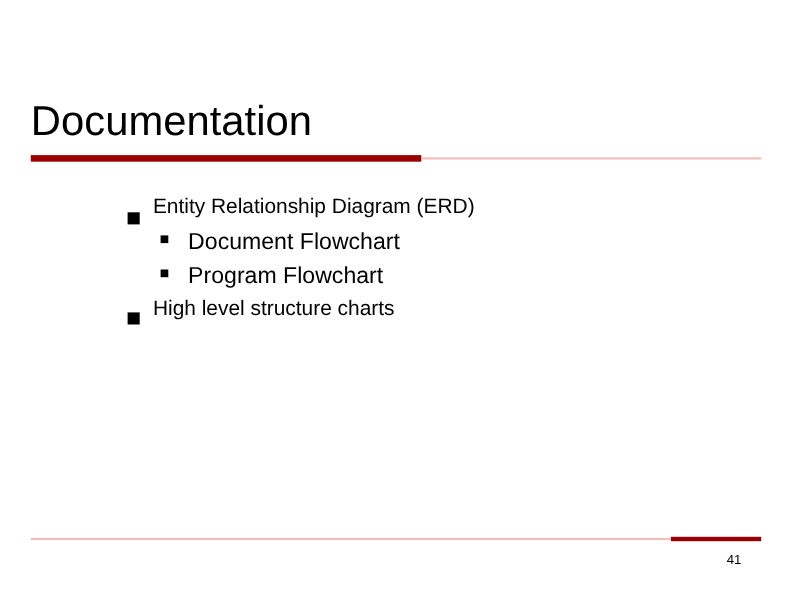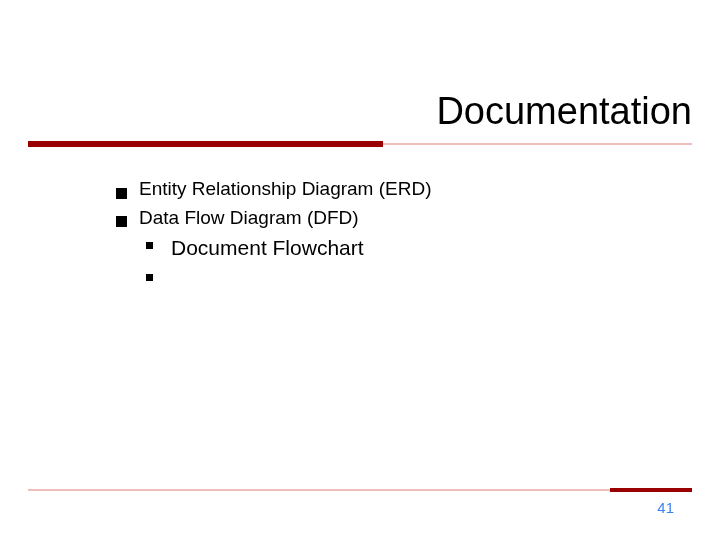--- a/index.html
+++ b/index.html
@@ -16,21 +16,20 @@
       height: 100%;
       padding: 90px 28px 0 28px;
       position: relative;
     }
     .title {
       font-size: 38px;
       font-weight: 400;
       color: #000;
       margin-bottom: 8px;
       font-family: Verdana, Geneva, sans-serif;
-      text-align: right;
     }
     .divider {
       position: relative;
       height: 6px;
       margin-bottom: 26px;
     }
     .divider-dark {
       position: absolute;
       left: 0;
       top: 0;
@@ -48,21 +47,21 @@
     }
     .content {
       padding-left: 88px;
       padding-top: 2px;
     }
     .bullet-list {
       list-style: none;
     }
     .bullet-item {
       display: flex;
-      align-items: center;
+      align-items: flex-end;
       font-size: 19px;
       line-height: 1.5;
       color: #000;
       font-family: Verdana, Geneva, sans-serif;
     }
     .bullet-square {
       display: inline-block;
       width: 11px;
       height: 11px;
       background: #000;
@@ -87,22 +86,22 @@
       height: 7px;
       background: #000;
       margin-right: 18px;
       margin-top: 10px;
       flex-shrink: 0;
     }
     .page-number {
       position: absolute;
       bottom: 24px;
       right: 46px;
-      font-size: 15px;
-      color: #3b82f6;
+      font-size: 12px;
+      color: #000000;
     }
     .footer-line {
       position: absolute;
       bottom: 48px;
       left: 28px;
       right: 28px;
       height: 4px;
     }
     .footer-dark {
       position: absolute;
@@ -129,33 +128,34 @@
   <div class="divider">
     <div class="divider-dark"></div>
     <div class="divider-light"></div>
   </div>
   <div class="content">
     <ul class="bullet-list">
       <li class="bullet-item">
         <span class="bullet-square"></span>
         <span>Entity Relationship Diagram (ERD)</span>
       </li>
-      <li class="bullet-item">
-        <span class="bullet-square"></span>
-        <span>Data Flow Diagram (DFD)</span>
-      </li>
       <ul class="sub-list">
         <li class="sub-item">
           <span class="sub-square"></span>
           <span>Document Flowchart</span>
         </li>
         <li class="sub-item">
           <span class="sub-square"></span>
+          <span>Program Flowchart</span>
         </li>
       </ul>
+      <li class="bullet-item">
+        <span class="bullet-square"></span>
+        <span>High level structure charts</span>
+      </li>
     </ul>
   </div>
   <div class="footer-line">
     <div class="footer-light"></div>
     <div class="footer-dark"></div>
   </div>
   <div class="page-number">41</div>
 </div>
 
 </body></html>

